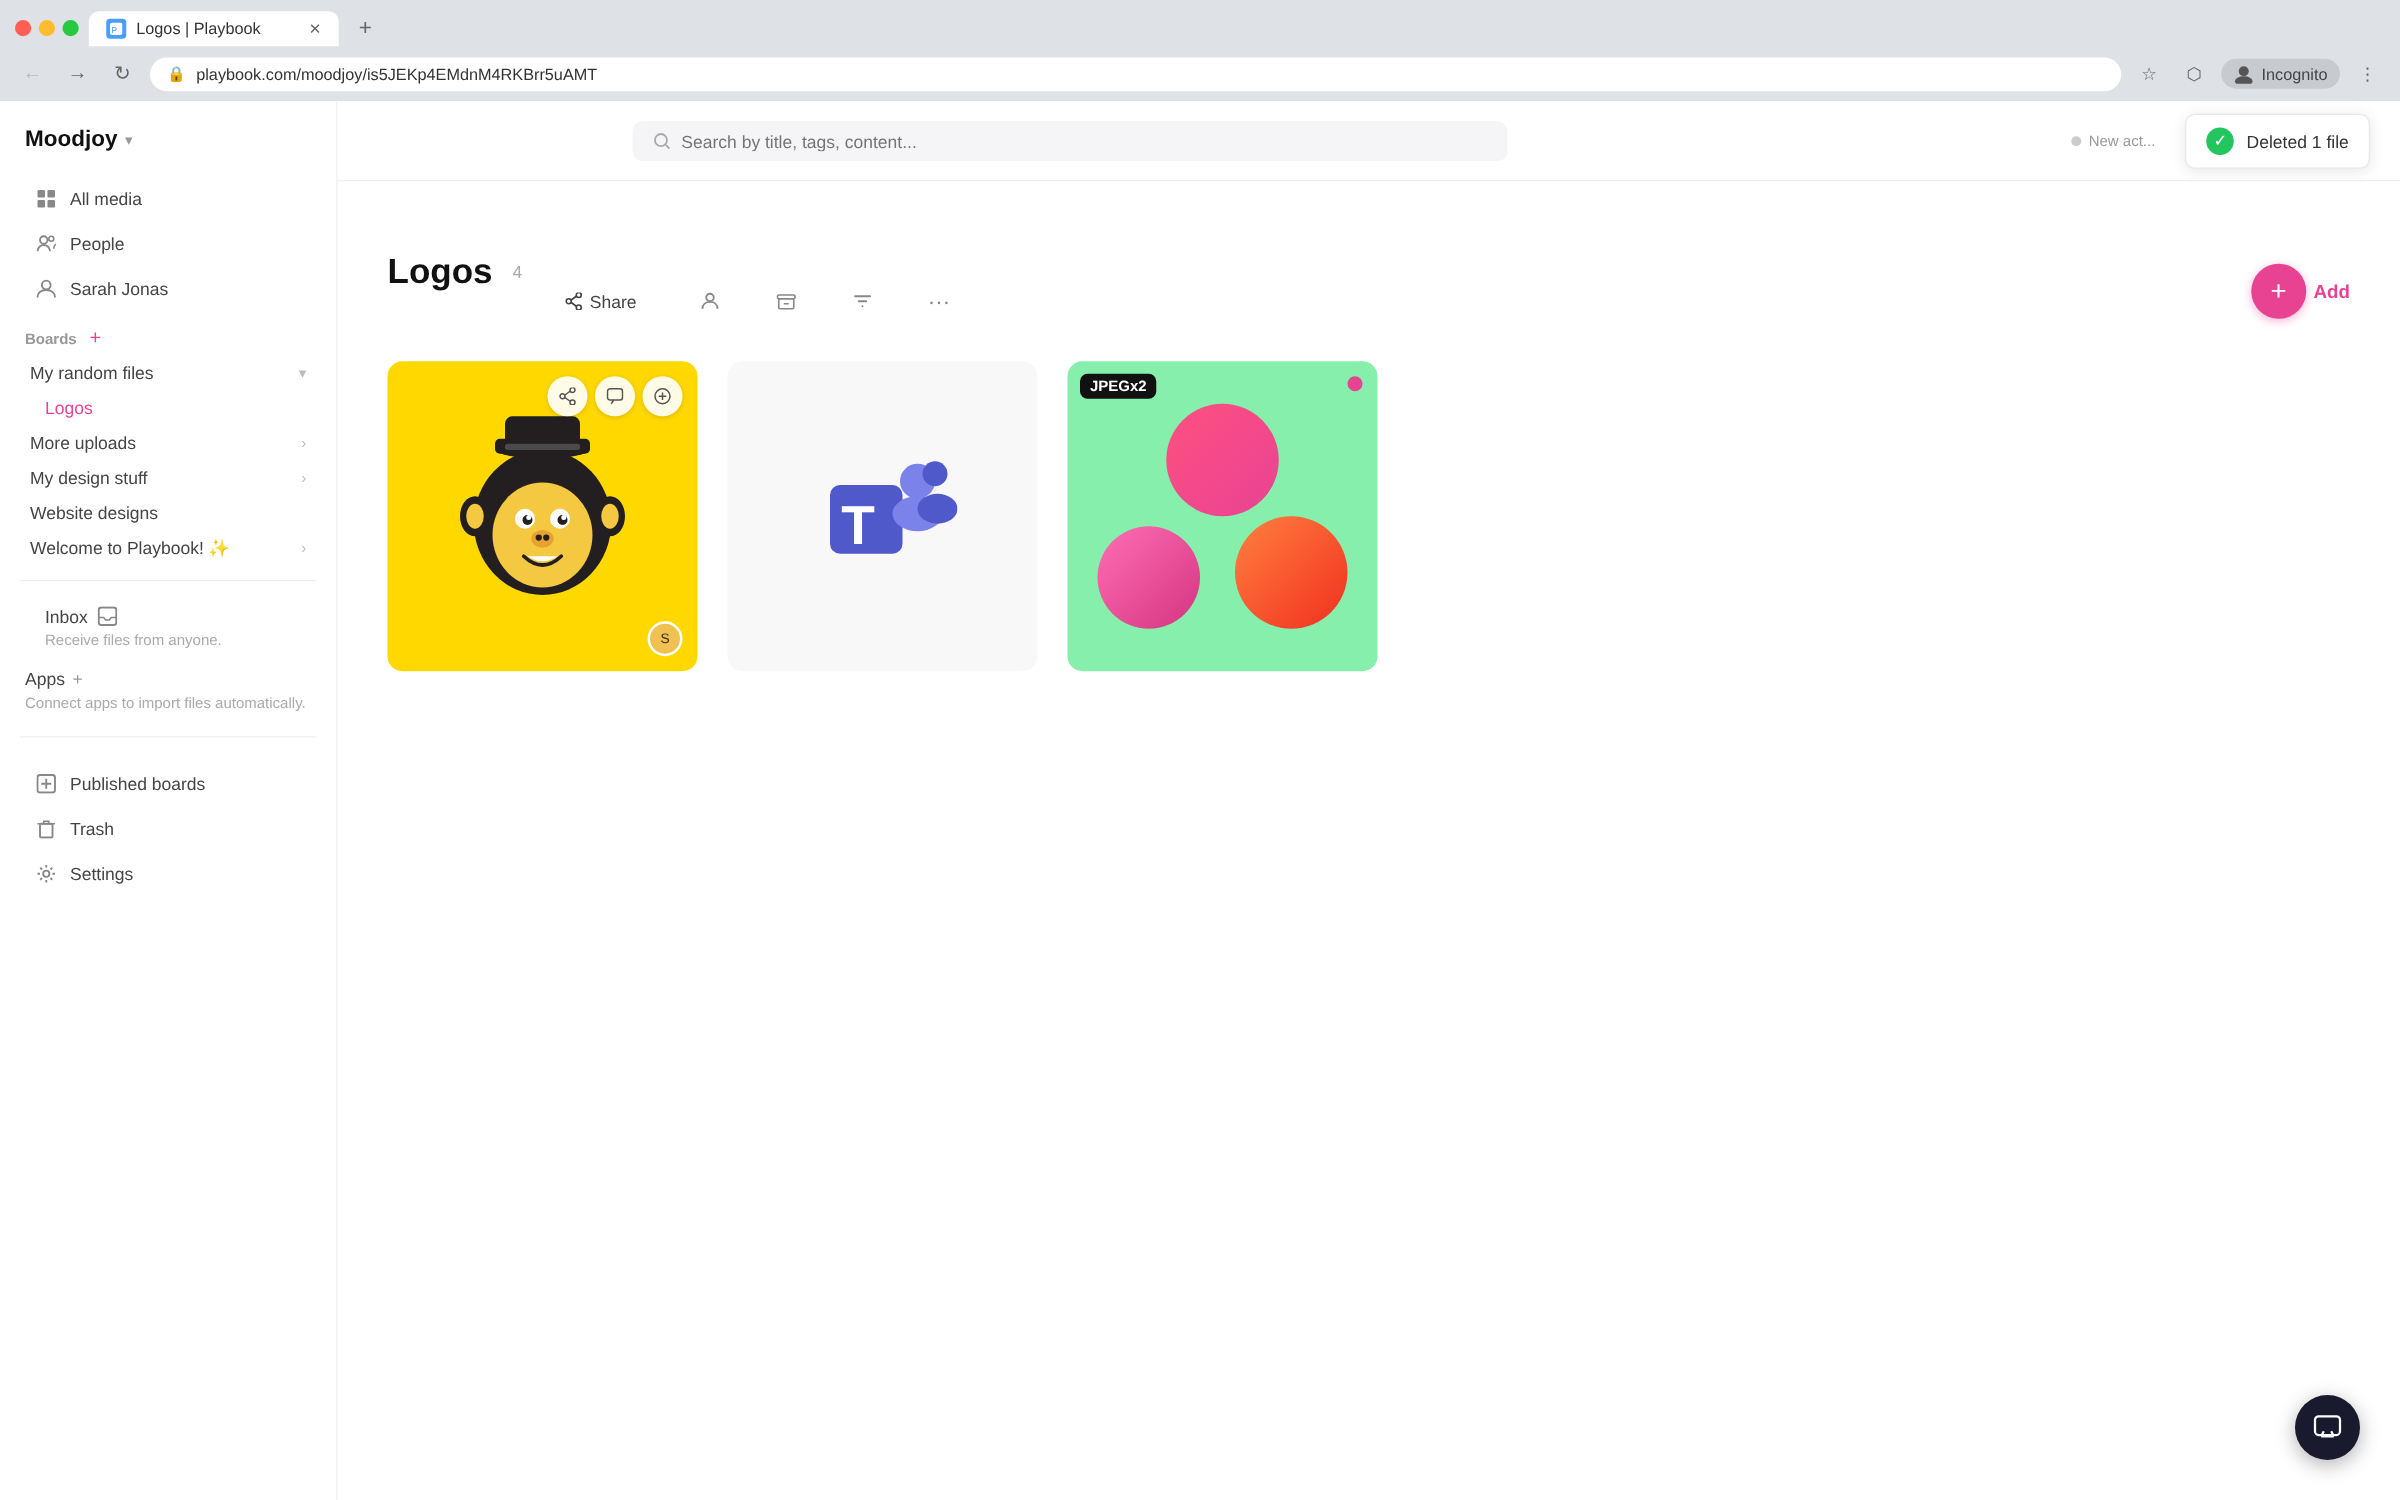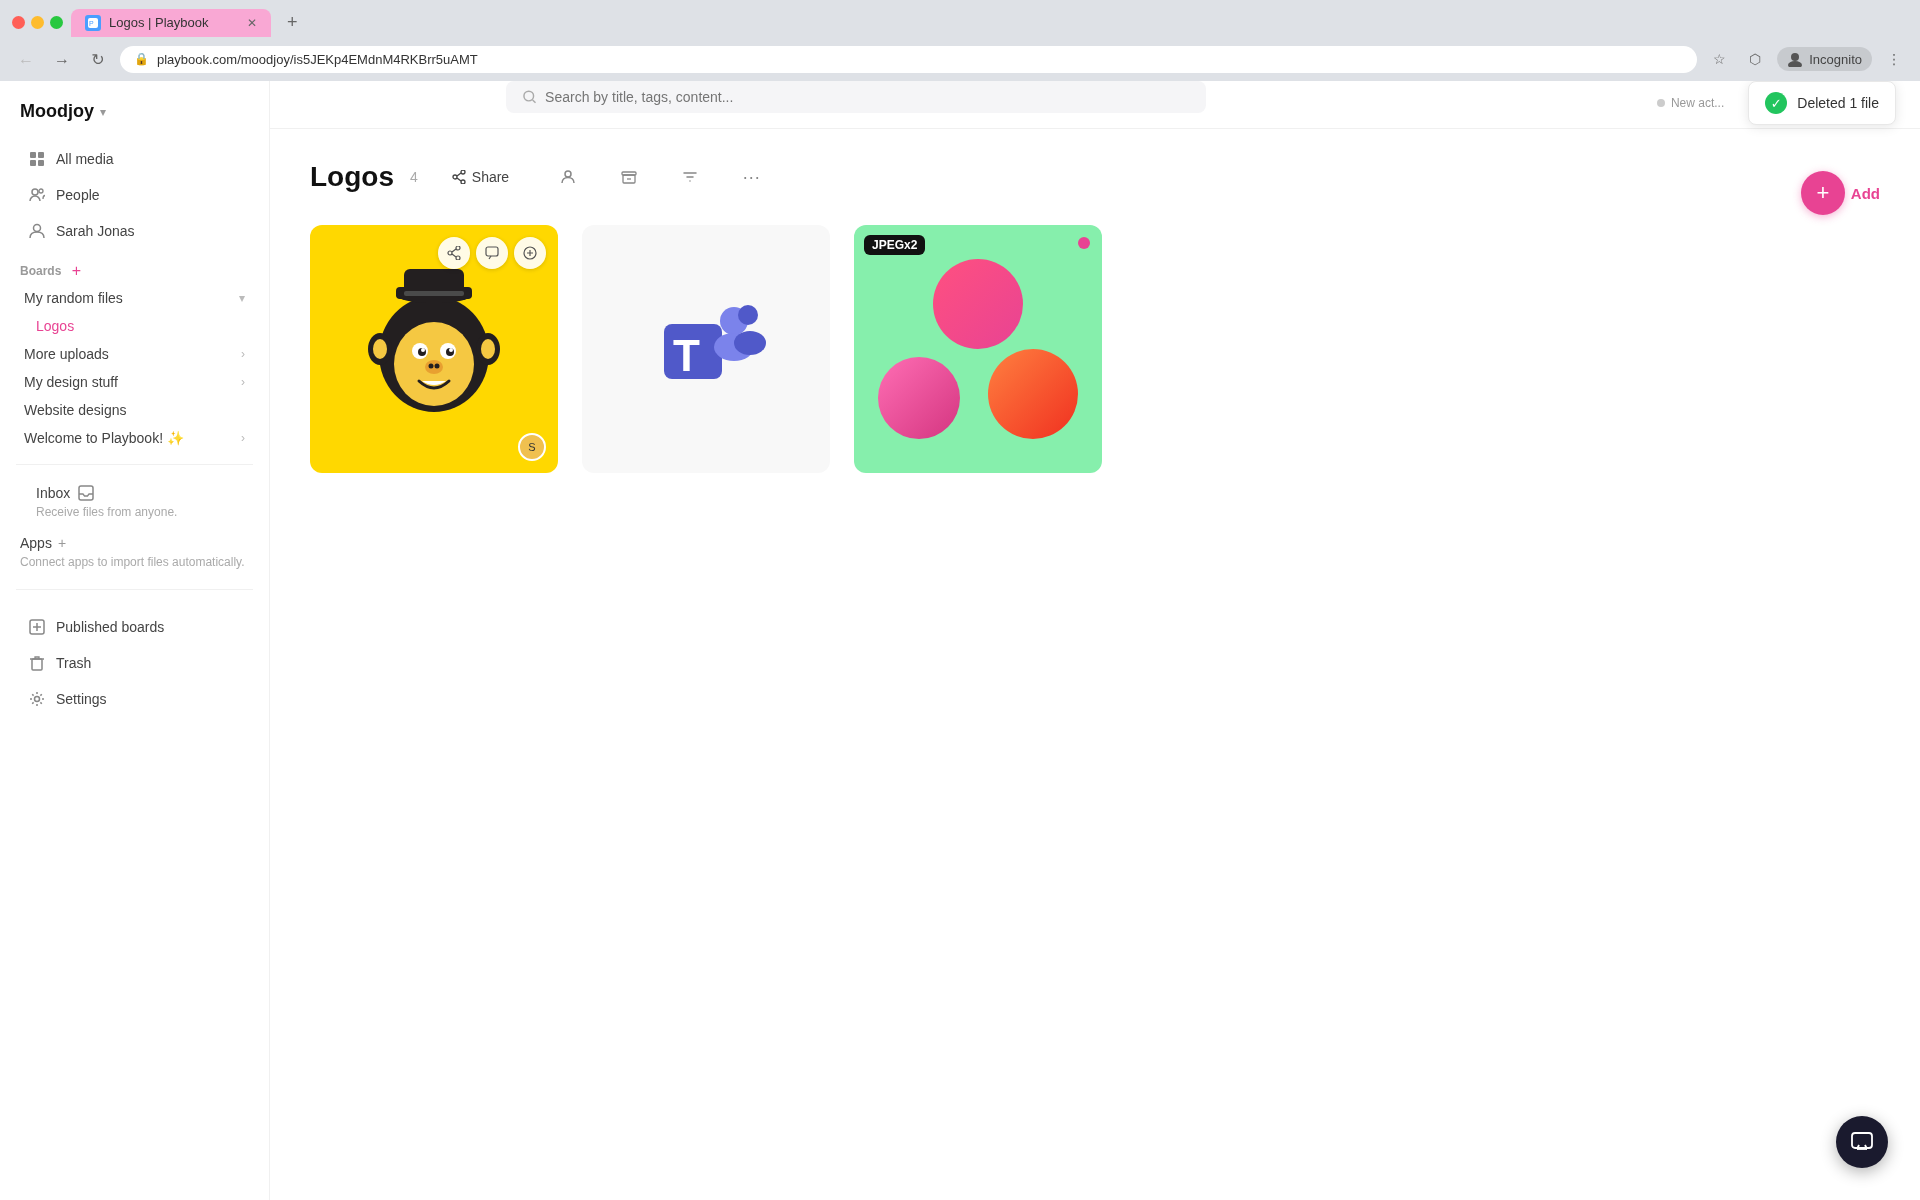--- a/index.html
+++ b/index.html
@@ -6,21 +6,21 @@
     body { font-family: -apple-system, BlinkMacSystemFont, 'Segoe UI', sans-serif; background: #fff; width: 1920px; height: 1200px; overflow: hidden; }
 
     
     .browser-chrome { background: #dee1e6; width: 100%; }
     .browser-title-bar { display: flex; align-items: center; padding: 8px 12px 0; gap: 8px; }
     .browser-dots { display: flex; gap: 6px; align-items: center; }
     .browser-dot { width: 13px; height: 13px; border-radius: 50%; }
     .dot-red { background: #ff5f57; }
     .dot-yellow { background: #febc2e; }
     .dot-green { background: #28c840; }
-    .browser-tab { background: #f9a8d4; border-radius: 8px 8px 0 0; padding: 6px 14px; display: flex; align-items: center; gap: 8px; font-size: 13px; color: #333; min-width: 200px; }
+    .browser-tab { background: #ffffff; border-radius: 8px 8px 0 0; padding: 6px 14px; display: flex; align-items: center; gap: 8px; font-size: 13px; color: #333; min-width: 200px; }
     .browser-tab-icon { width: 16px; height: 16px; background: #4a9eff; border-radius: 3px; display: flex; align-items: center; justify-content: center; }
     .browser-tab-close { margin-left: auto; color: #666; cursor: pointer; font-size: 12px; }
     .browser-tab-new { background: transparent; border: none; color: #666; font-size: 18px; cursor: pointer; padding: 4px 8px; }
     .browser-toolbar { background: #dee1e6; padding: 8px 12px; display: flex; align-items: center; gap: 8px; }
     .browser-nav-btn { width: 28px; height: 28px; border-radius: 50%; border: none; background: transparent; color: #666; font-size: 16px; cursor: pointer; display: flex; align-items: center; justify-content: center; }
     .browser-nav-btn.disabled { color: #bbb; cursor: default; }
     .browser-address-bar { flex: 1; background: #fff; border-radius: 20px; padding: 6px 14px; display: flex; align-items: center; gap: 8px; font-size: 13px; color: #333; }
     .browser-lock-icon { color: #666; font-size: 12px; }
     .browser-url { flex: 1; color: #333; }
     .browser-toolbar-right { display: flex; align-items: center; gap: 8px; }
@@ -49,36 +49,36 @@
     .inbox-section { padding: 8px 36px; }
     .inbox-header { display: flex; align-items: center; gap: 8px; font-size: 14px; color: #444; margin-bottom: 4px; }
     .inbox-desc { font-size: 12px; color: #aaa; }
     .apps-section { padding: 8px 20px; }
     .apps-header { display: flex; align-items: center; gap: 6px; font-size: 14px; color: #444; margin-bottom: 4px; }
     .apps-add { color: #999; font-size: 14px; cursor: pointer; }
     .apps-desc { font-size: 12px; color: #aaa; }
     .sidebar-bottom-nav { margin-top: 20px; }
 
     
-    .topbar { height: 48px; border-bottom: 1px solid #f0f0f0; display: flex; align-items: flex-start; padding: 0 24px; gap: 16px; background: #fff; }
+    .topbar { height: 64px; border-bottom: 1px solid #f0f0f0; display: flex; align-items: center; padding: 0 24px; gap: 16px; background: #fff; }
     .topbar-search { flex: 1; max-width: 700px; background: #f5f5f7; border-radius: 8px; display: flex; align-items: center; gap: 8px; padding: 8px 16px; margin: 0 auto; }
     .topbar-search input { border: none; background: transparent; outline: none; font-size: 14px; color: #666; width: 100%; }
     .topbar-right { display: flex; align-items: center; gap: 12px; margin-left: auto; }
     .new-activity-btn { display: flex; align-items: center; gap: 6px; font-size: 12px; color: #999; padding: 8px 12px; border: none; background: transparent; cursor: pointer; }
     .new-activity-dot { width: 8px; height: 8px; border-radius: 50%; background: #ccc; }
     .deleted-toast { background: #fff; border: 1px solid #e8e8e8; border-radius: 8px; padding: 10px 16px; display: flex; align-items: center; gap: 10px; font-size: 14px; color: #333; box-shadow: 0 2px 12px rgba(0,0,0,0.1); }
     .deleted-check { width: 22px; height: 22px; border-radius: 50%; background: #22c55e; display: flex; align-items: center; justify-content: center; color: #fff; font-size: 13px; flex-shrink: 0; }
 
     
     .main { flex: 1; display: flex; flex-direction: column; overflow: hidden; }
     .content-area { flex: 1; padding: 32px 40px; overflow-y: auto; position: relative; }
     .content-header { display: flex; align-items: center; gap: 16px; margin-bottom: 32px; }
     .content-title { font-size: 28px; font-weight: 700; color: #111; }
     .content-count { font-size: 14px; color: #aaa; font-weight: 500; }
-    .header-actions { display: flex; align-items: center; gap: 29px; margin-left: 4px; }
+    .header-actions { display: flex; align-items: center; gap: 29px; margin-left: 4px; margin-top: 48px; }
     .share-btn { display: flex; align-items: center; gap: 6px; padding: 6px 14px; border: none; background: transparent; font-size: 14px; color: #444; cursor: pointer; border-radius: 6px; }
     .header-icon-btn { width: 32px; height: 32px; border: none; background: transparent; border-radius: 6px; cursor: pointer; display: flex; align-items: center; justify-content: center; color: #888; font-size: 16px; }
     .more-btn { color: #888; font-size: 18px; cursor: pointer; }
     .add-btn { margin-left: auto; width: 44px; height: 44px; border-radius: 50%; background: #e84393; border: none; cursor: pointer; display: flex; align-items: center; justify-content: center; color: #fff; font-size: 22px; box-shadow: 0 2px 8px rgba(232,67,147,0.4); }
     .add-btn-label { font-size: 15px; font-weight: 600; color: #e84393; margin-left: 6px; cursor: pointer; }
 
     
     .file-grid { display: flex; gap: 24px; align-items: flex-start; flex-wrap: wrap; }
     .file-card { border-radius: 12px; overflow: hidden; cursor: pointer; position: relative; }
     .file-card-mailchimp { width: 248px; height: 248px; background: #ffd800; display: flex; align-items: center; justify-content: center; flex-direction: column; }

